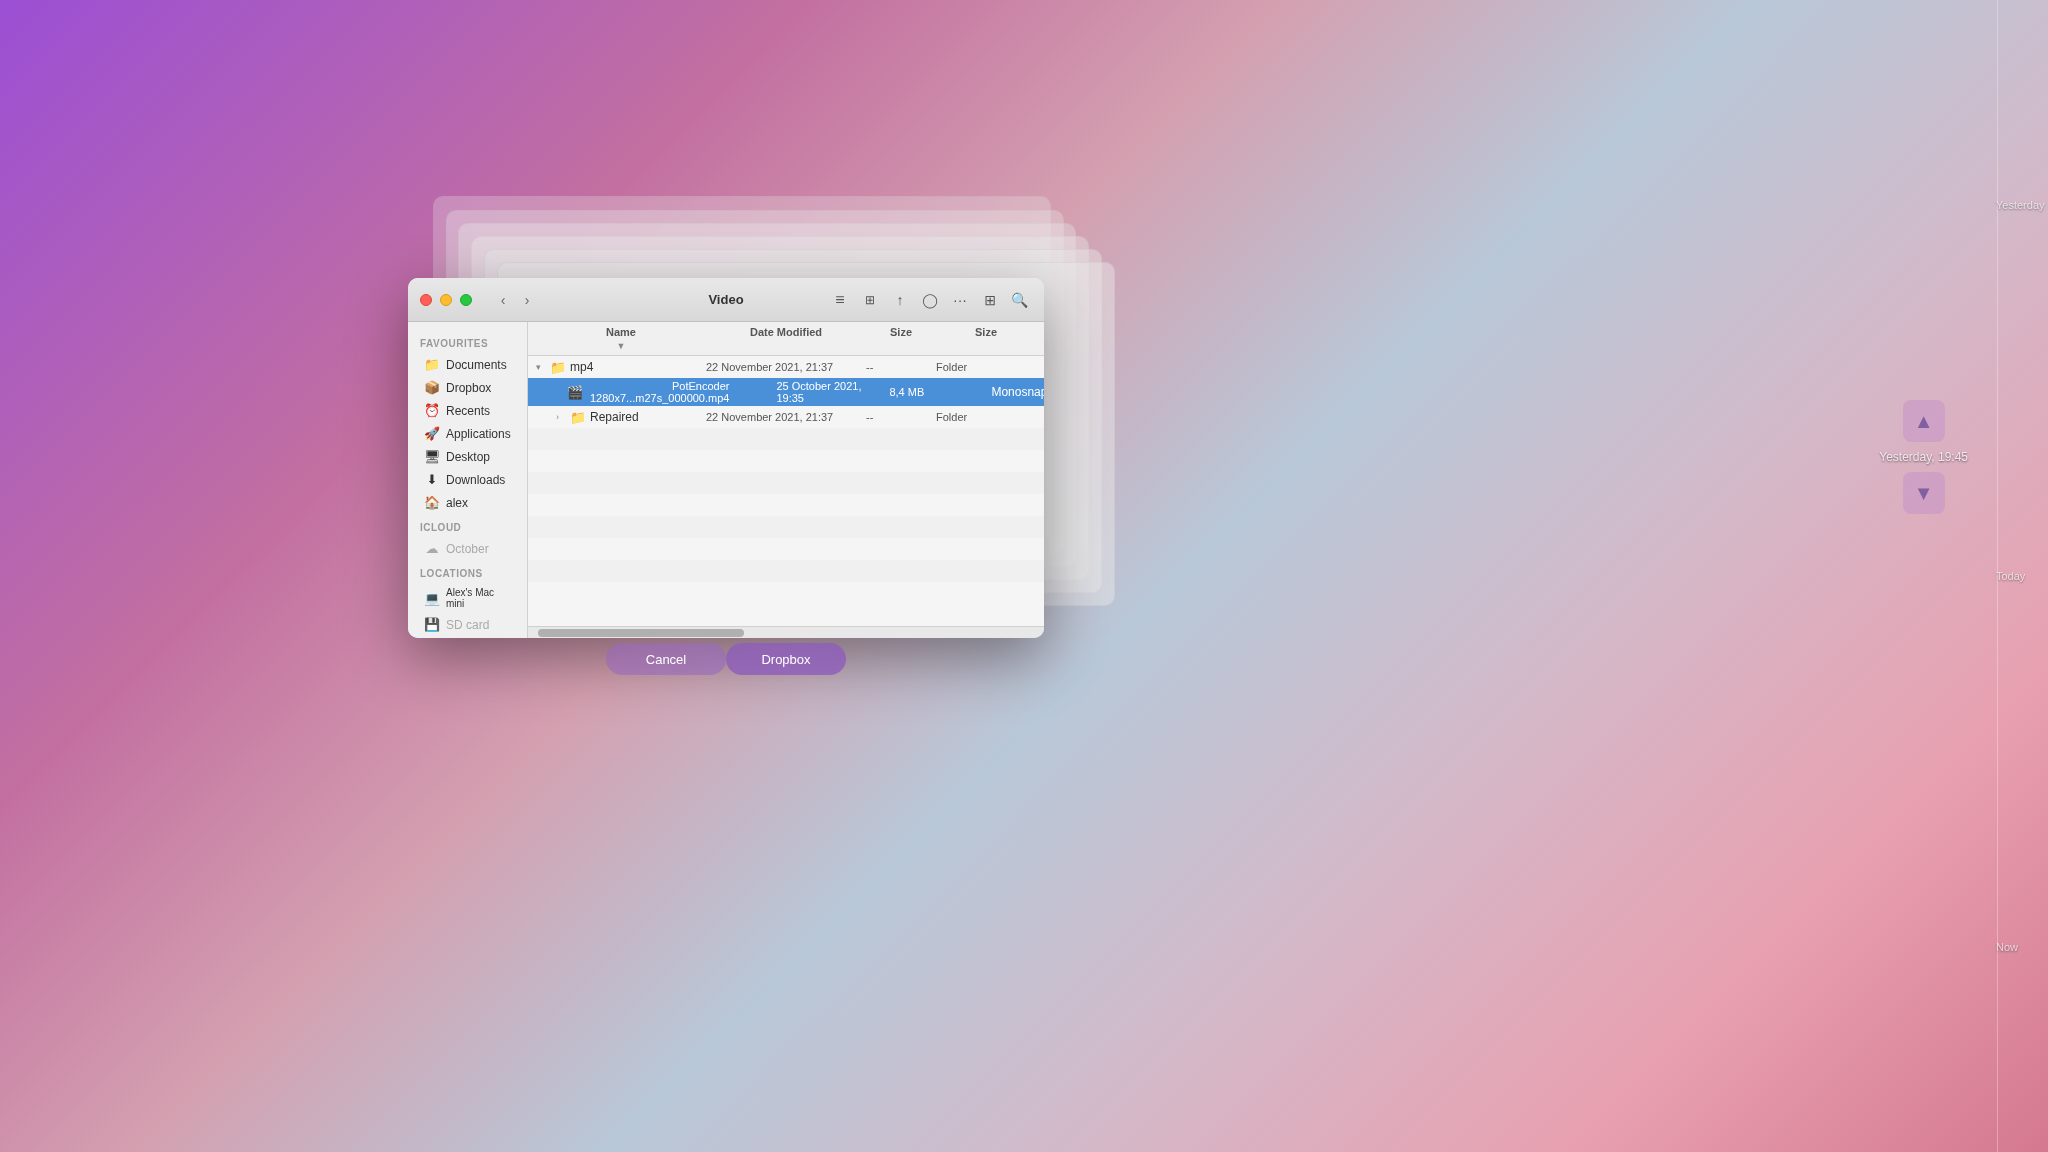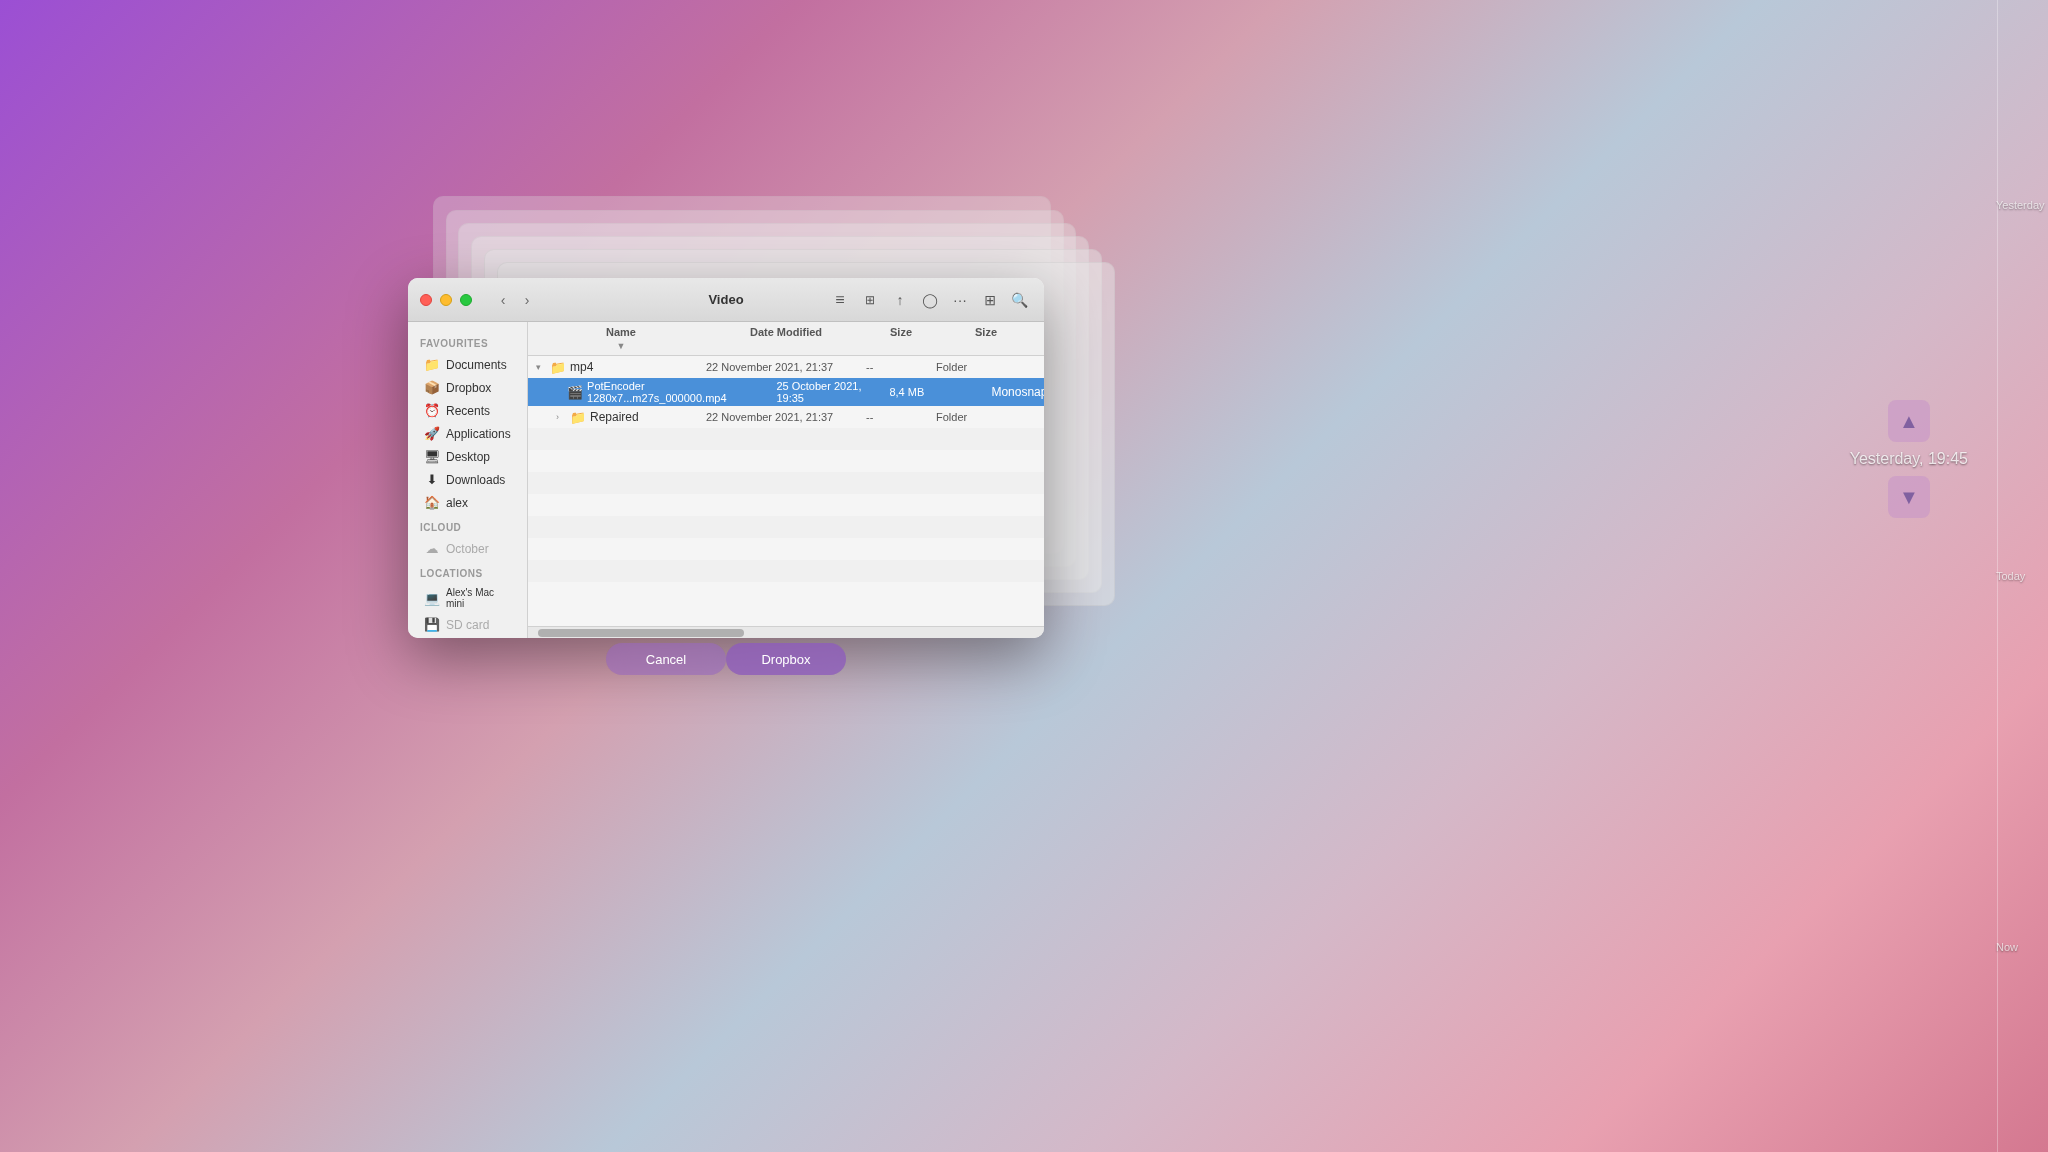--- a/index.html
+++ b/index.html
@@ -275,21 +275,21 @@
       border-radius: 8px;
       display: flex;
       align-items: center;
       justify-content: center;
       cursor: pointer;
       color: #8060a0;
       font-size: 20px;
     }
 
     .tm-timestamp {
-      font-size: 16px;
+      font-size: 12px;
       color: rgba(255,255,255,0.8);
       text-shadow: 0 1px 2px rgba(0,0,0,0.5);
     }
 
     
     .timeline {
       position: absolute;
       right: 0;
       top: 0;
       bottom: 0;
@@ -444,21 +444,21 @@
           </div>
           <div style="font-size:11px; color:#555;">22 November 2021, 21:37</div>
           <div style="font-size:11px; color:#555;">--</div>
           <div style="font-size:11px; color:#555;">Folder</div>
         </div>
 
         <div class="file-row selected">
           <div class="file-name-cell" style="padding-left: 20px;">
             <span class="expand-arrow" style="color:rgba(255,255,255,0.7);"></span>
             <span class="file-icon">🎬</span>
-            <span style="font-size:11px;">PotEncoder 1280x7...m27s_000000.mp4</span>
+            <span style="font-size:11px;text-align:right;">PotEncoder 1280x7...m27s_000000.mp4</span>
           </div>
           <div style="font-size:11px;margin-left:47px;">25 October 2021, 19:35</div>
           <div style="font-size:11px;">8,4 MB</div>
           <div style="font-size:12px;text-align:right;">Monosnap vi</div>
         </div>
 
         <div class="file-row">
           <div class="file-name-cell" style="padding-left: 20px;">
             <span class="expand-arrow">›</span>
             <span class="file-icon">📁</span>

